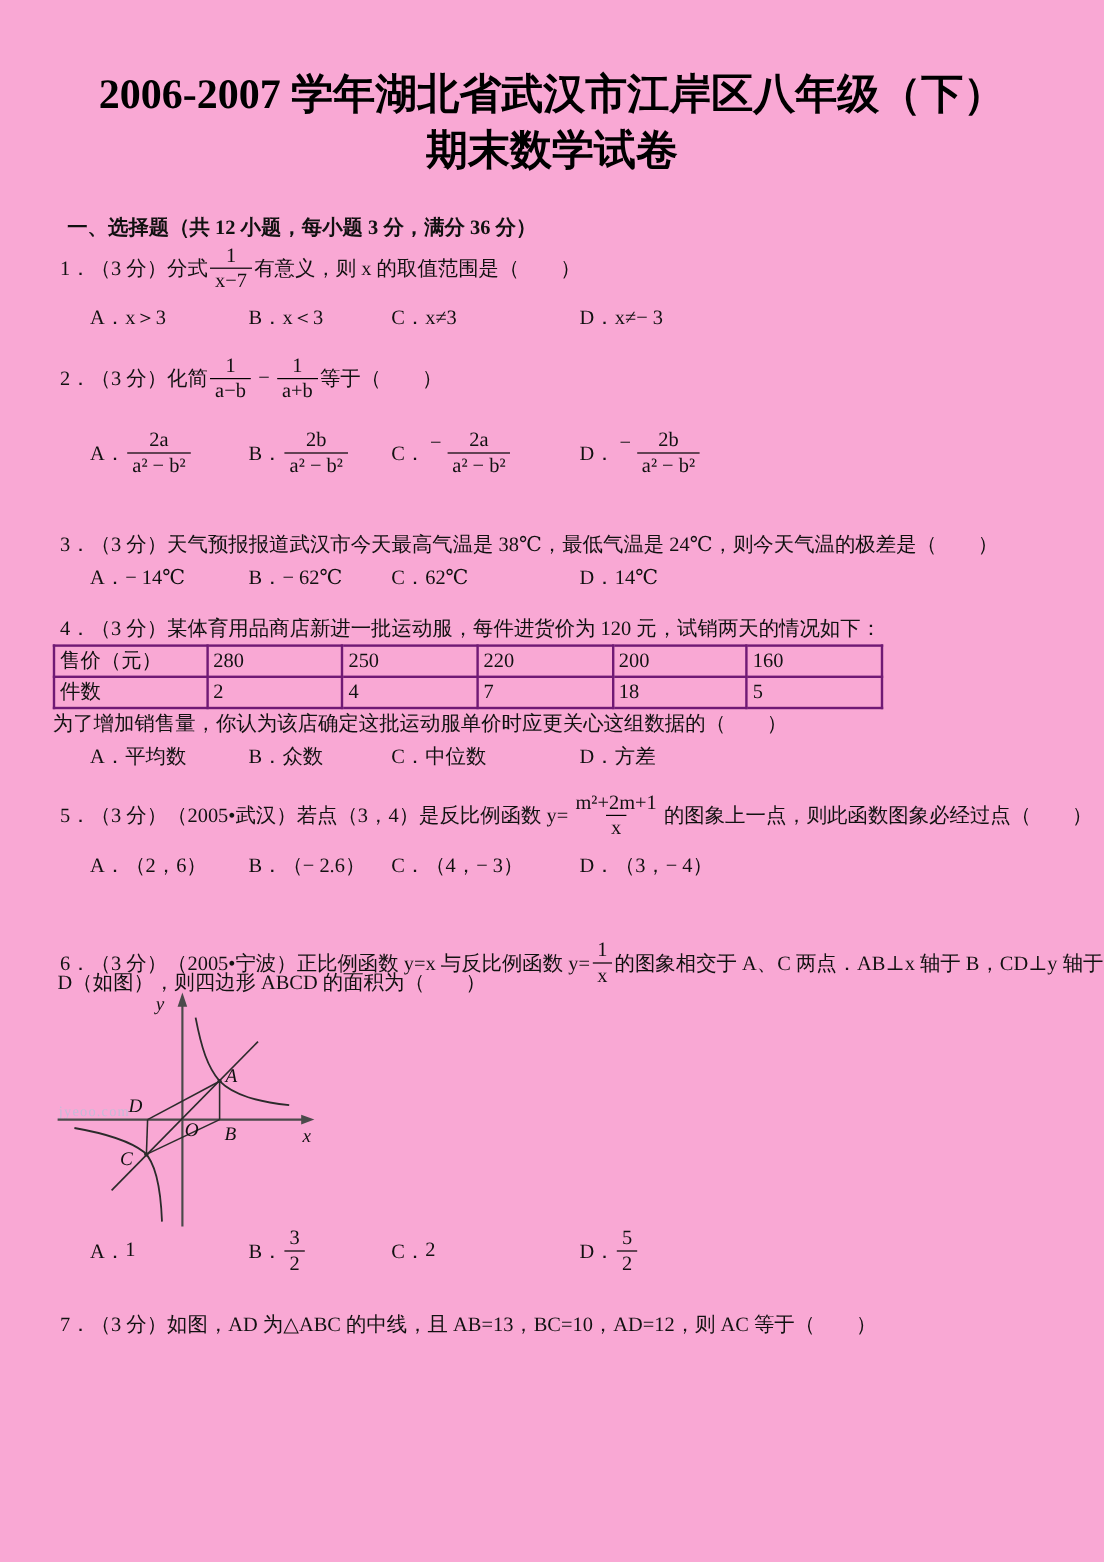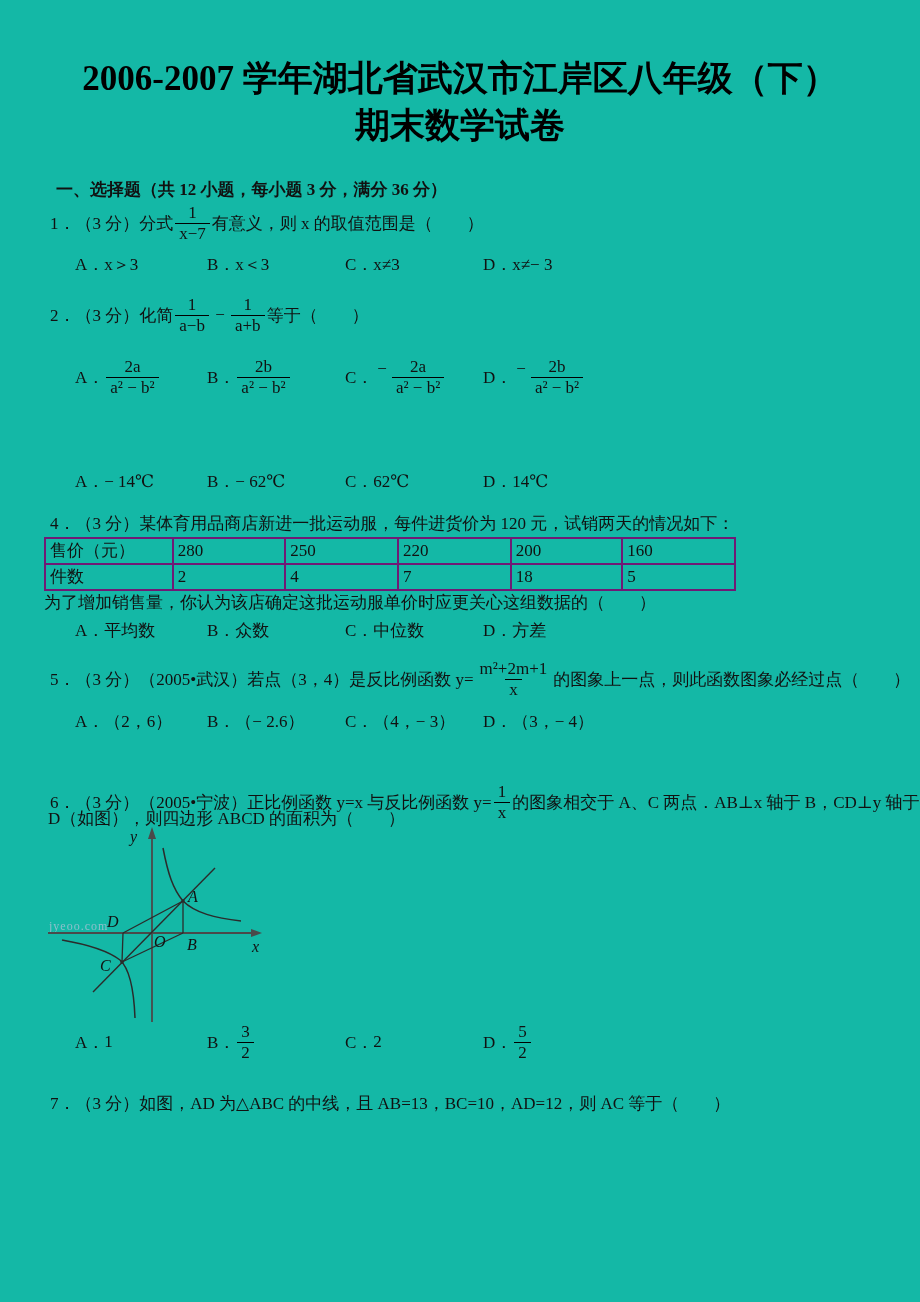--- a/index.html
+++ b/index.html
@@ -1,36 +1,36 @@
 <!DOCTYPE html>
 <html><head>
 <meta charset="utf-8">
 <title>试卷</title>
 <style>
   * { margin:0; padding:0; box-sizing:border-box; }
   html,body { background:#ffffff; }
   .page {
     position:relative; width:920px; height:1302px; margin:0 auto;
-    background:#14b8a6; color:#111;
+    background:#f9a8d4; color:#111;
     font-family:"Liberation Serif","DejaVu Serif",serif;
     font-size:17px; overflow:hidden;
   }
   .title { position:absolute; top:55px; left:0; width:920px; text-align:center;
            font-weight:bold; font-size:35px; line-height:47px; color:#000; }
   .sec-heading { position:absolute; top:178px; left:56px; font-weight:bold; font-size:17px; white-space:pre; }
   .stem { position:absolute; left:50px; white-space:pre; line-height:25px; }
   .stemflex { position:absolute; left:50px; display:flex; align-items:center; white-space:pre; }
   .frac { display:inline-flex; flex-direction:column; align-items:center; vertical-align:middle;
           margin:0 2px; line-height:1.12; text-align:center; }
   .frac .num { display:block; padding:0 4px; }
   .frac .den { display:block; border-top:1px solid #000; padding:0 4px; }
   .fneg { position:relative; top:-8px; margin:0 3px 0 4px; }
   .optrow { position:absolute; left:0; width:920px; }
   .optrow .slot { position:absolute; top:0; height:100%; display:flex; align-items:center; white-space:pre; }
-  .slot.c1 { left:75px; } .slot.c2 { left:207px; } .slot.c3 { left:345px; } .slot.c4 { left:483px; }
+  .slot.c1 { left:75px; } .slot.c2 { left:207px; } .slot.c3 { left:326px; } .slot.c4 { left:483px; }
   table.qtable { position:absolute; left:44px; top:537px; width:692px; border-collapse:collapse;
                  border:1px solid #999; border-bottom:2px solid #7a7a7a; }
   table.qtable td { border:2px solid #701a75; height:25px; padding:0 3px 1px 4px;
                     font-size:17px; vertical-align:middle; text-align:left; }
   .figure { position:absolute; left:45px; top:826px; width:280px; height:200px; }
   .figure text { font-family:"Liberation Serif","DejaVu Serif",serif; font-style:italic; font-size:16px; fill:#111; }
   .figure .wm { font-style:normal; font-size:12px; fill:#b5c2d8; opacity:.75; letter-spacing:1px; }
 </style>
 </head>
 <body>
@@ -98,20 +98,21 @@
     <span class="slot c4">
       <span>D．</span>
       <span class="fneg">−</span>
       <span class="frac">
         <span class="num">2b</span>
         <span class="den">a² − b²</span>
       </span>
     </span>
   </div>
 
+  <div class="stem" style="top:441px;">3．（3 分）天气预报报道武汉市今天最高气温是 38℃，最低气温是 24℃，则今天气温的极差是（　　）</div>
   <div class="optrow" style="top:468px;height:26px;">
     <span class="slot c1">A．− 14℃</span>
     <span class="slot c2">B．− 62℃</span>
     <span class="slot c3">C．62℃</span>
     <span class="slot c4">D．14℃</span>
   </div>
 
   <div class="stem" style="top:511px;">4．（3 分）某体育用品商店新进一批运动服，每件进货价为 120 元，试销两天的情况如下：</div>
   <table class="qtable">
     <colgroup>

